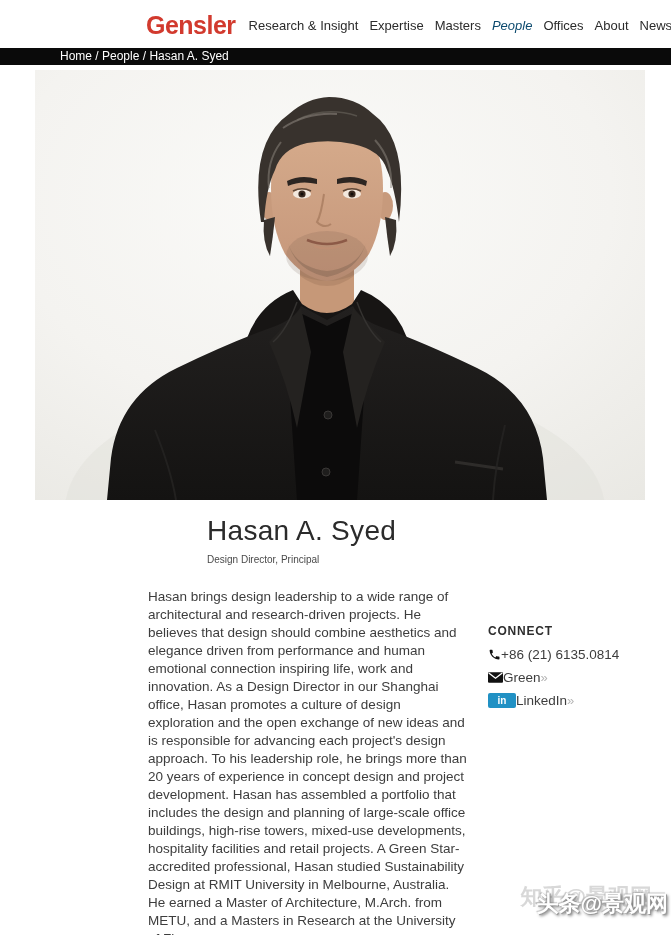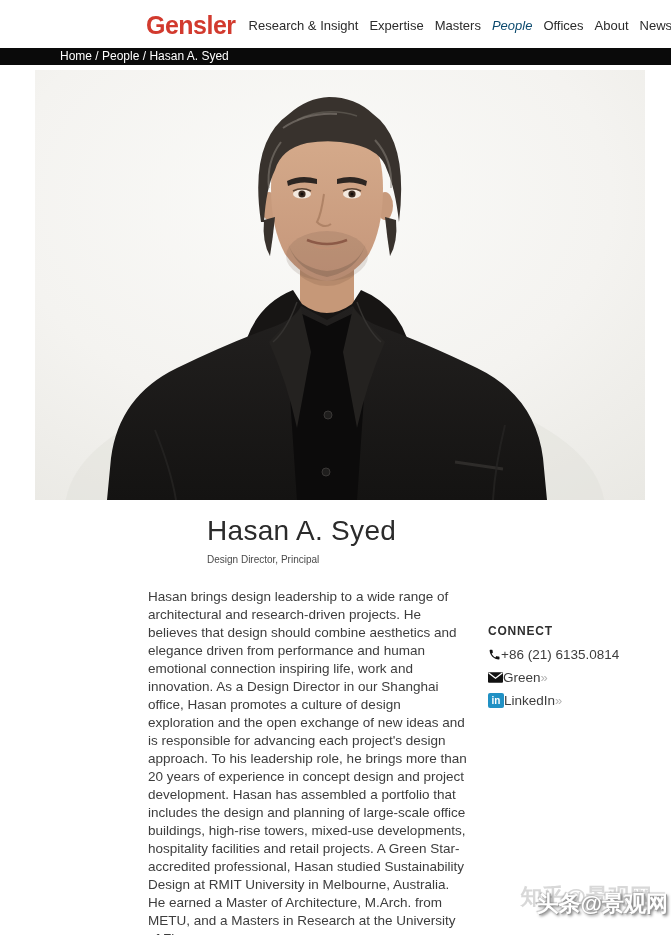--- a/index.html
+++ b/index.html
@@ -30,21 +30,21 @@
 
   .bio { position:absolute; left:148px; top:588px; width:322px;
          font-size:13.5px; line-height:18px; color:#3d3d3d; }
 
   
   .connect { position:absolute; left:488px; top:588px; width:175px;margin-top:36px; }
   .connect-heading { font-size:12px; font-weight:bold; letter-spacing:0.8px; color:#2e2e2e; margin-bottom:9px; }
   .connect-row { display:flex; align-items:center; margin-bottom:8px; font-size:13.5px; color:#3d3d3d; cursor:pointer; }
   .icon { display:inline-flex; align-items:center; justify-content:center; flex:0 0 auto; }
   .arrow { color:#b5b5b5; font-size:13px; }
-  .li-badge { width:16px; height:15px; background:#2191c4; border-radius:2px; color:#fff;
+  .li-badge { width:28px; height:15px; background:#2191c4; border-radius:2px; color:#fff;
               font-size:10px; font-weight:bold; display:flex; align-items:center; justify-content:center; line-height:1; }
 
   
   .watermark { position:absolute; right:3px; bottom:14px; height:32px; font-weight:bold; font-size:22px; white-space:nowrap; }
   .wm-back { position:absolute; right:16px; bottom:9px; color:#d4d4d4; opacity:0.9; }
   .wm-front { position:relative; color:#ffffff;
               text-shadow:1px 1px 0 #9a9a9a, 2px 2px 3px rgba(0,0,0,0.5), -1px -1px 1px rgba(160,160,160,0.6); }
 </style>
 </head>
 <body>

